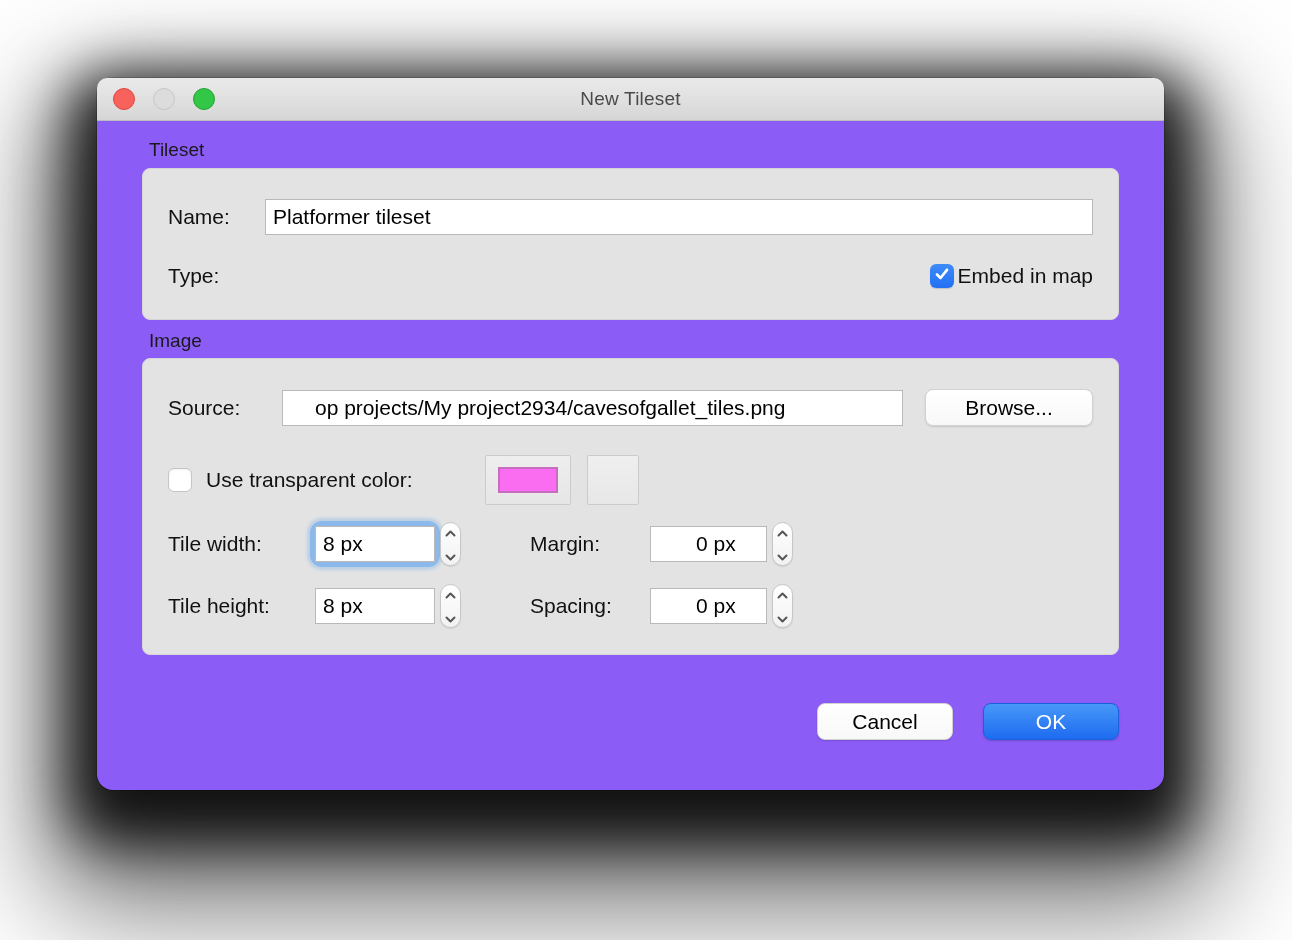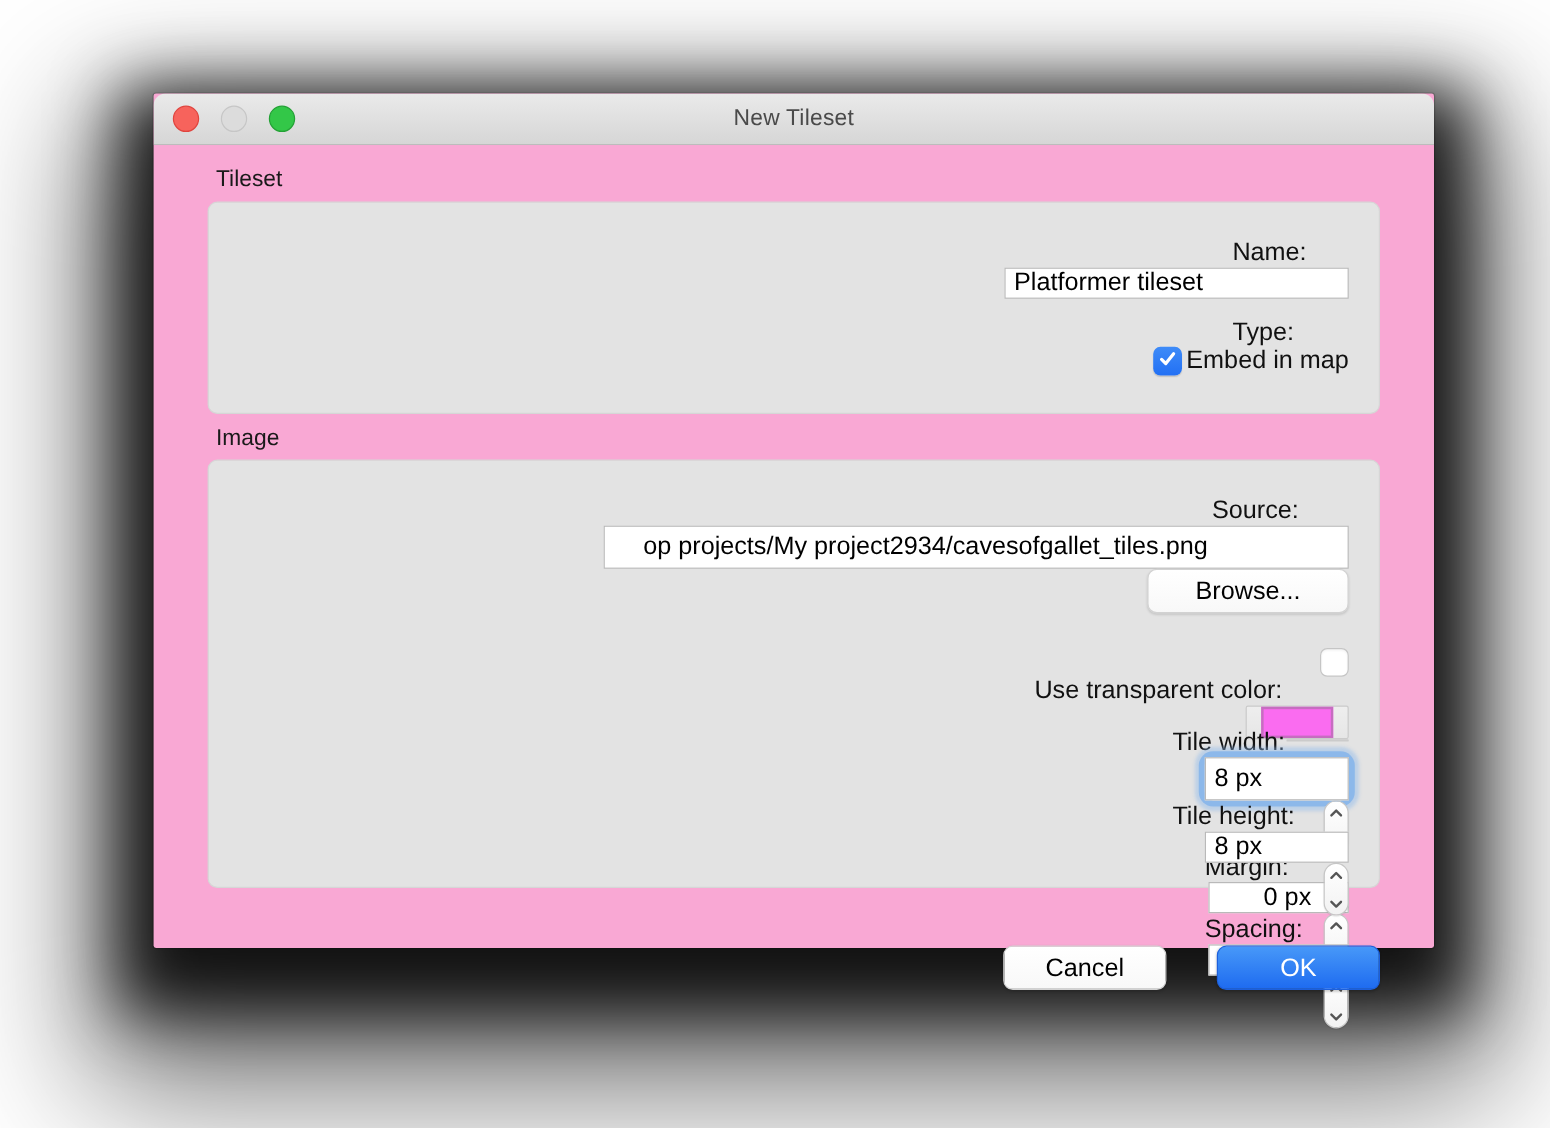--- a/index.html
+++ b/index.html
@@ -1,21 +1,21 @@
 <!DOCTYPE html>
 <html><head>
 <meta charset="utf-8">
 <style>
   * { box-sizing: border-box; margin: 0; padding: 0; }
   html, body { width: 1292px; height: 940px; background: #ffffff; overflow: hidden;
     font-family: "Liberation Sans", sans-serif; }
 
   .window {
-    position: absolute; left: 128px; top: 78px; width: 1067px; height: 712px;
-    background: #f9a8d4; border-radius: 2px;
+    position: absolute; left: 97px; top: 78px; width: 1067px; height: 712px;
+    background: #8b5cf6; border-radius: 16px;
     box-shadow: 0 0 0 1px rgba(0,0,0,0.18),
                 0 25px 55px 28px rgba(0,0,0,0.85),
                 0 65px 115px 52px rgba(0,0,0,0.55);
   }
 
   
   .titlebar {
     height: 43px; border-radius: 10px 10px 0 0;
     background: linear-gradient(#eaeaea, #d6d6d6);
     border-bottom: 1px solid #bcbcbc;
@@ -32,32 +32,32 @@
   
   .content { padding: 0 45px; }
   .section-label { font-size: 19px; color: #1a1a1a; margin-left: 7px; line-height: 23px; }
   .section-label.first { margin-top: 17px; margin-bottom: 7px; }
   .section-label.second { margin-top: 9px; margin-bottom: 6px; }
 
   .groupbox { background: #e3e3e3; border: 1px solid #d6d6d6; border-radius: 8px;
     padding: 30px 25px 31px 25px; }
   .groupbox.image-box { padding-bottom: 26px; }
 
-  .frow { display: flex; align-items: flex-end; flex-direction: column; }
+  .frow { display: flex; align-items: center; }
   .flabel { font-size: 21px; color: #111; white-space: nowrap; }
   .label-col-1 { width: 97px; }
   .label-col-src { width: 114px; }
 
   .text-input { height: 36px; background: #fff; border: 1px solid #b9b9b9;
     font-family: inherit; font-size: 21px; color: #000; padding: 0 7px; outline: none; }
   .name-input { flex: 1; }
   .source-input { width: 621px; padding-left: 32px; }
 
   
-  .row-type { margin-top: 16px; }
+  .row-type { margin-top: 29px; }
   .dropdown { margin-left: 5px; width: 335px; height: 38px; background: #fff;
     border: 1px solid #cdcdcd; border-radius: 7px; box-shadow: 0 1px 2px rgba(0,0,0,0.12);
     display: flex; align-items: center; overflow: hidden; cursor: default; }
   .dropdown-text { flex: 1; text-align: center; font-size: 21px; color: #000; padding-left: 4px; }
   .dropdown-cap { width: 34px; height: 100%;
     background: linear-gradient(#4894f8, #2066ee);
     display: flex; align-items: center; justify-content: center; }
 
   
   .checkbox { width: 24px; height: 24px; border-radius: 6px; flex: none; }
@@ -95,21 +95,21 @@
     font-family: inherit; font-size: 21px; color: #000; padding: 0 7px; outline: none; }
   .spin-field.narrow { width: 117px; padding-left: 45px; }
   .focus-ring { border-radius: 7px;
     box-shadow: 0 0 0 5px #8cb8ea, 0 0 3px 8px rgba(140,184,234,0.45); }
   .stepper { width: 21px; height: 44px; margin-left: 5px; border-radius: 11px;
     background: linear-gradient(#ffffff, #f2f2f2); border: 1px solid #c6c6c6;
     box-shadow: 0 1px 1px rgba(0,0,0,0.10);
     display: flex; flex-direction: column; align-items: center; justify-content: center; gap: 6px; }
 
   
-  .footer { display: flex; justify-content: flex-end; gap: 42px; margin-top: 48px; }
+  .footer { display: flex; justify-content: flex-end; gap: 30px; margin-top: 48px; }
   .cancel-btn { width: 136px; }
   .ok-btn { width: 136px; height: 37px; border-radius: 8px;
     background: linear-gradient(#4798f8, #1e6bf0); border: 1px solid #1c60dd;
     font-family: inherit; font-size: 21px; color: #fff; cursor: default;
     box-shadow: 0 1px 2px rgba(0,0,0,0.18); }
 </style>
 </head>
 <body>
 
 <div class="window">

